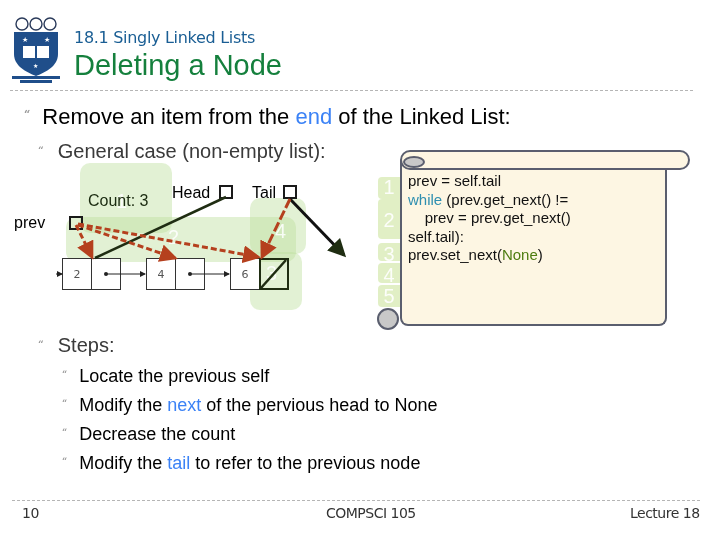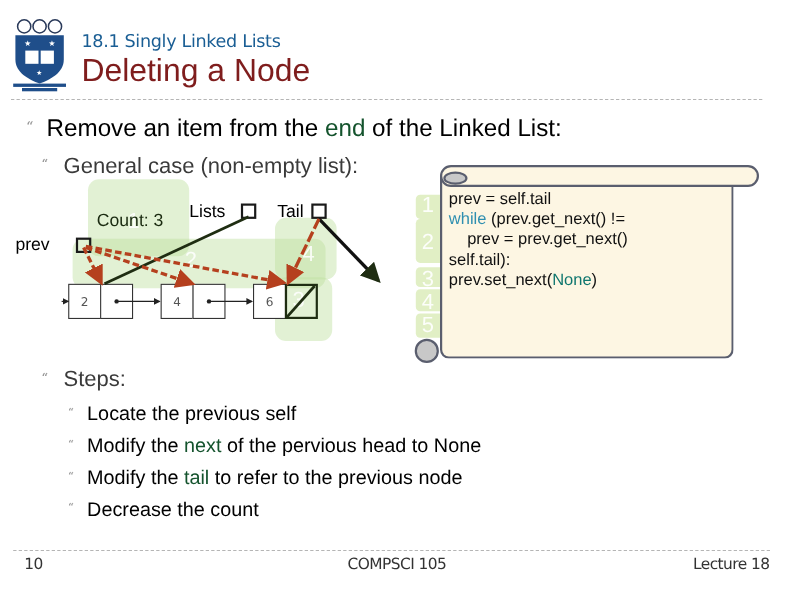--- a/index.html
+++ b/index.html
@@ -6,31 +6,31 @@
     body {
       width: 720px; height: 540px; position: relative; overflow: hidden;
       background: #ffffff;
       font-family: "Liberation Sans", sans-serif;
     }
     .abs { position: absolute; }
 
     
     .logo { left: 10px; top: 16px; width: 52px; height: 68px; }
     .subtitle { left: 74px; top: 28px; font-size: 16px; color: #1a5e94; font-family: "DejaVu Sans", sans-serif; letter-spacing: -0.3px; }
-    .title { left: 74px; top: 49px; font-size: 29px; color: #7f1d1d; font-family: "Liberation Sans", sans-serif; }
+    .title { left: 74px; top: 49px; font-size: 29px; color: #15803d; font-family: "Liberation Sans", sans-serif; }
     .rule-top { left: 10px; top: 90px; width: 683px; height: 0; border-top: 1px dashed #b5b5b5; }
     .rule-bottom { left: 12px; top: 500px; width: 688px; height: 0; border-top: 1px dashed #b5b5b5; }
 
     
     .bullet { color: #9a9a9a; font-family: "DejaVu Serif", serif; font-weight: bold; }
     .l1 { left: 24px; top: 104px; font-size: 22px; color: #000; white-space: nowrap; }
     .l1 .bullet { font-size: 11px; position: relative; top: -6px; margin-right: 12px; }
     .l2 { left: 38px; top: 140px; font-size: 20px; color: #3a3a3a; white-space: nowrap; }
     .l2 .bullet { font-size: 10px; position: relative; top: -5px; margin-right: 14px; }
-    .red { color: #14532d; }
+    .red { color: #3b82f6; }
 
     .steps { left: 38px; top: 334px; font-size: 20px; color: #3a3a3a; }
     .steps .bullet { font-size: 10px; position: relative; top: -5px; margin-right: 14px; }
     .step-list { left: 62px; top: 366px; font-size: 18px; color: #000; }
     .step-list .row { height: 29px; white-space: nowrap; }
     .step-list .bullet { font-size: 9px; position: relative; top: -5px; margin-right: 12px; }
 
     
     .green { background: rgba(190, 225, 160, 0.45); border-radius: 10px; }
     .node-cell { position: absolute; width: 30px; height: 32px; border: 1px solid #333; background: #fff; box-sizing: border-box;
@@ -41,21 +41,21 @@
     
     .scroll-top { left: 400px; top: 150px; width: 290px; height: 20px; background: #fdf6e3; border: 2.5px solid #5a5e6e; border-radius: 11px; box-sizing: border-box; }
     .scroll-body { left: 400px; top: 160px; width: 267px; height: 166px; background: #fdf6e3; border: 2.5px solid #5a5e6e; border-top: none; border-radius: 0 0 8px 8px; box-sizing: border-box; }
     .scroll-curl-top { left: 403px; top: 156px; width: 22px; height: 12px; background: #c8c8c8; border: 2.5px solid #5a5e6e; border-radius: 50%; box-sizing: border-box; }
     .scroll-curl-bottom { left: 377px; top: 308px; width: 22px; height: 22px; background: #c8c8c8; border: 2.5px solid #5a5e6e; border-radius: 50%; box-sizing: border-box; }
     .code-hl { background: rgba(200, 225, 150, 0.55); border-radius: 4px; }
     .line-num { position: absolute; left: 378px; font-size: 20px; color: rgba(255,255,255,0.9); font-family: "Liberation Sans", sans-serif; width: 22px; text-align: center; }
     .code { left: 408px; top: 172px; font-size: 15px; color: #111; line-height: 18.5px; font-family: "Liberation Sans", sans-serif; }
     .code .ln { white-space: nowrap; }
     .kw { color: #2f8fb0; }
-    .const { color: #0f766e; }
+    .const { color: #4d7c0f; }
 
     
     .foot { top: 505px; font-size: 14px; color: #333; font-family: "DejaVu Sans", sans-serif; letter-spacing: -0.5px; }
   </style>
 </head>
 <body>
 
 <div class="abs logo">
   <svg width="52" height="68" viewBox="0 0 52 68">
     <g fill="none" stroke="#2a3a5a" stroke-width="1.4">
@@ -90,21 +90,21 @@
   <div class="abs green" style="left:66px;top:217px;width:230px;height:45px;"></div>
   <div class="abs green" style="left:250px;top:252px;width:52px;height:58px;"></div>
   <div class="abs green" style="left:250px;top:198px;width:56px;height:56px;"></div>
 
   <span class="abs" style="left:116px;top:190px;font-size:20px;color:rgba(255,255,255,0.85);">1</span>
   <span class="abs" style="left:168px;top:226px;font-size:20px;color:rgba(255,255,255,0.85);">2</span>
   <span class="abs" style="left:266px;top:262px;font-size:20px;color:rgba(255,255,255,0.85);">3</span>
   <span class="abs" style="left:275px;top:220px;font-size:20px;color:rgba(255,255,255,0.85);">4</span>
 
   <span class="abs label" style="left:88px;top:192px;color:#1a2a10;">Count: 3</span>
-  <span class="abs label" style="left:172px;top:184px;">Lists</span>
+  <span class="abs label" style="left:172px;top:184px;">Head</span>
   <div class="abs ptr-box" style="left:219px;top:185px;"></div>
   <span class="abs label" style="left:252px;top:184px;">Tail</span>
   <div class="abs ptr-box" style="left:283px;top:185px;"></div>
   <span class="abs label" style="left:14px;top:214px;">prev</span>
   <div class="abs ptr-box" style="left:69px;top:216px;"></div>
 
   <div class="node-cell" style="left:62px;top:258px;">2</div>
   <div class="node-cell" style="left:91px;top:258px;"></div>
   <div class="node-cell" style="left:146px;top:258px;">4</div>
   <div class="node-cell" style="left:175px;top:258px;"></div>
@@ -170,20 +170,20 @@
     <div class="ln"><span>prev.set_next(</span><span class="const">None</span><span>)</span></div>
   </div>
 </div>
 
 <div class="abs steps">
   <span class="bullet">“</span><span>Steps:</span>
 </div>
 <div class="abs step-list">
   <div class="row"><span class="bullet">“</span><span>Locate the previous self</span></div>
   <div class="row"><span class="bullet">“</span><span>Modify the </span><span class="red">next</span><span> of the pervious head to None</span></div>
+  <div class="row"><span class="bullet">“</span><span>Decrease the count</span></div>
   <div class="row"><span class="bullet">“</span><span>Modify the </span><span class="red">tail</span><span> to refer to the previous node</span></div>
-  <div class="row"><span class="bullet">“</span><span>Decrease the count</span></div>
 </div>
 
 <div class="abs rule-bottom"></div>
 <div class="abs foot" style="left:22px;">10</div>
-<div class="abs foot" style="left:316px;">COMPSCI 105</div>
+<div class="abs foot" style="left:326px;">COMPSCI 105</div>
 <div class="abs foot" style="left:630px;">Lecture 18</div>
 
 </body></html>

